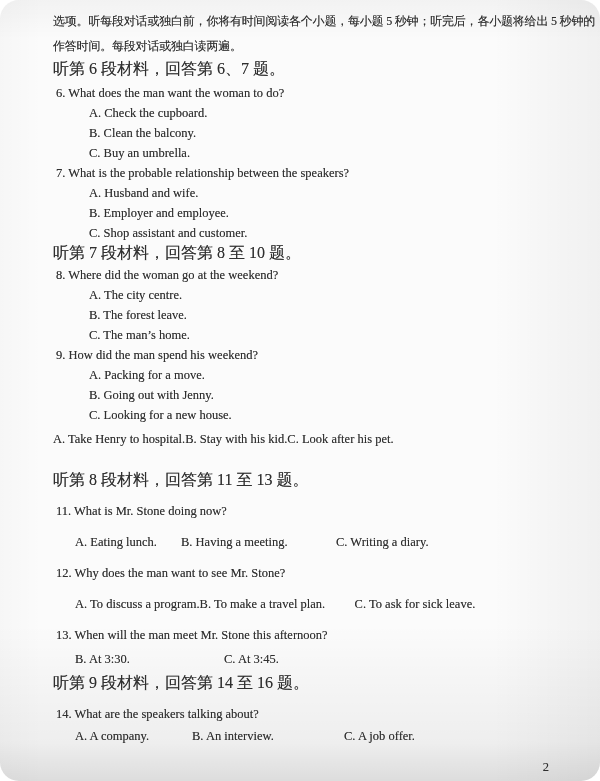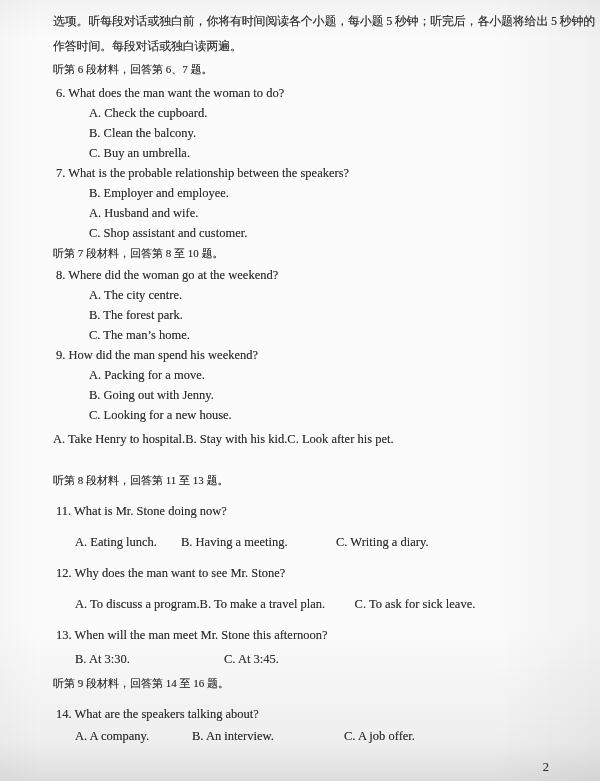--- a/index.html
+++ b/index.html
@@ -10,24 +10,25 @@
     padding:9px 30px 0 53px;
     background:
       linear-gradient(to bottom, rgba(0,0,0,0.035), rgba(0,0,0,0) 5%, rgba(0,0,0,0) 80%, rgba(0,0,0,0.05) 95%, rgba(0,0,0,0.12)),
       linear-gradient(to right, rgba(0,0,0,0.02), rgba(0,0,0,0) 7%, rgba(0,0,0,0) 82%, rgba(0,0,0,0.045)),
       #fbfbfb;
     font-family:"Liberation Serif","DejaVu Serif",serif;
     font-size:12.5px;
     color:#2f2f2f;
     text-shadow:0 0 0.6px rgba(55,55,55,0.55);
     overflow:hidden;
+    border-radius:19px;
   }
   .line{line-height:20px;white-space:nowrap;}
   .intro{line-height:25px;font-size:12px;letter-spacing:-0.2px;}
-  .hdr{font-size:11px;}
+  .hdr{font-size:16px;}
   .q{margin-left:3px;}
   .opt{margin-left:36px;}
   .row3{display:flex;padding-left:22px;}
   .row3 span{white-space:nowrap;display:inline-block;}
   .r11 .c1{min-width:106px}.r11 .c2{min-width:155px}
   .r12 .c1{min-width:115px}.r12 .c2{min-width:155px}
   .r13 .c1{min-width:129px}.r13 .c2{min-width:149px}
   .r14 .c1{min-width:117px}.r14 .c2{min-width:152px}
   .row-inline{display:flex;}
   .row-inline span{white-space:nowrap;display:inline-block;text-align:center;}
@@ -46,29 +47,29 @@
   <div class="line intro">作答时间。每段对话或独白读两遍。</div>
 
   <div class="line hdr mb4">听第 6 段材料，回答第 6、7 题。</div>
 
   <div class="line q">6. What does the man want the woman to do?</div>
   <div class="line opt">A. Check the cupboard.</div>
   <div class="line opt">B. Clean the balcony.</div>
   <div class="line opt">C. Buy an umbrella.</div>
 
   <div class="line q">7. What is the probable relationship between the speakers?</div>
+  <div class="line opt">A. Husband and wife.</div>
   <div class="line opt">B. Employer and employee.</div>
-  <div class="line opt">A. Husband and wife.</div>
   <div class="line opt">C. Shop assistant and customer.</div>
 
   <div class="line hdr mb2">听第 7 段材料，回答第 8 至 10 题。</div>
 
   <div class="line q">8. Where did the woman go at the weekend?</div>
   <div class="line opt">A. The city centre.</div>
-  <div class="line opt">B. The forest park.</div>
+  <div class="line opt">B. The forest leave.</div>
   <div class="line opt">C. The man’s home.</div>
 
   <div class="line q">9. How did the man spend his weekend?</div>
   <div class="line opt">A. Packing for a move.</div>
   <div class="line opt">B. Going out with Jenny.</div>
   <div class="line opt">C. Looking for a new house.</div>
 
   <div class="line row-inline mt4">
     <span class="i1">A. Take Henry to hospital.</span>
     <span class="i2">B. Stay with his kid.</span>

